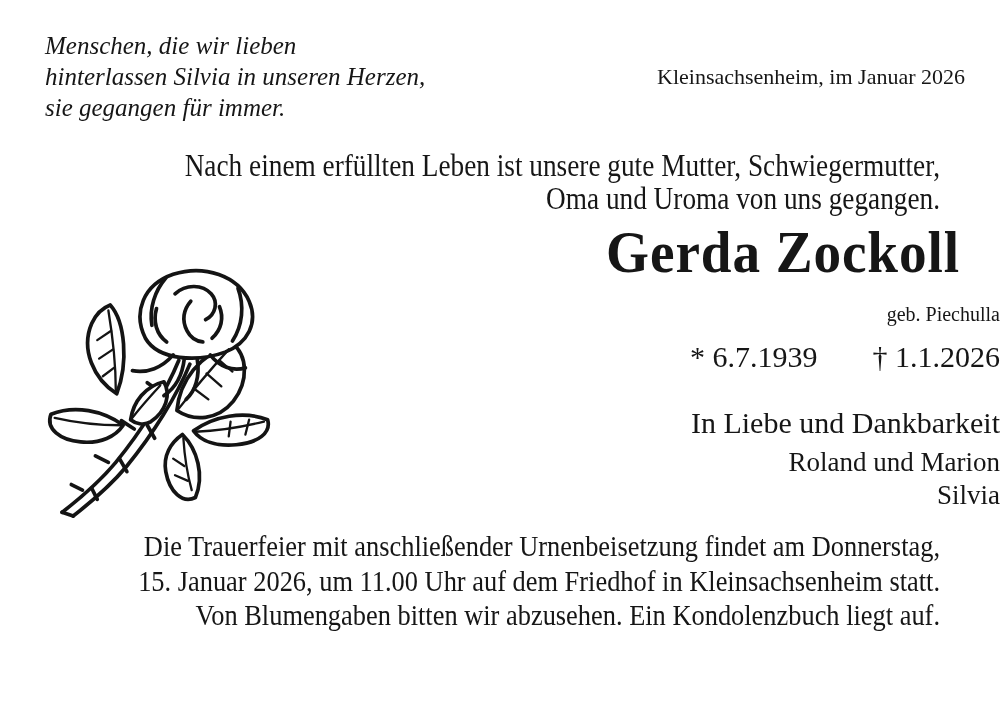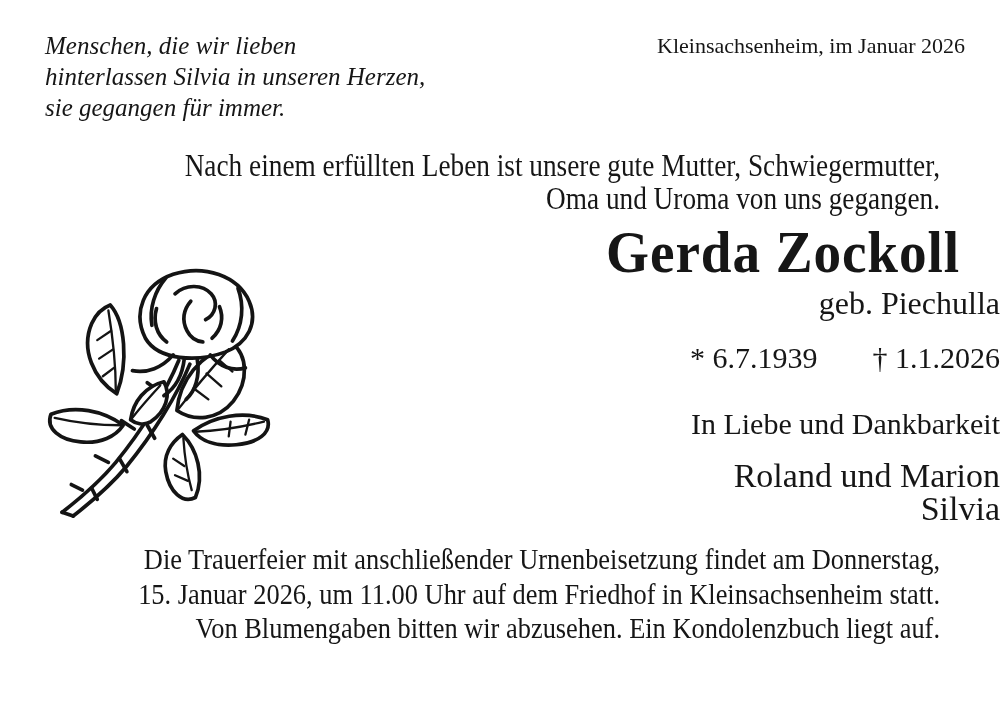--- a/index.html
+++ b/index.html
@@ -9,21 +9,21 @@
     height: 703px;
     background: #ffffff;
     color: #161616;
     font-family: "Liberation Serif", serif;
     overflow: hidden;
   }
   
   .header {
     display: flex;
     justify-content: space-between;
-    align-items: flex-start;
+    align-items: center;
     padding: 30px 35px 0 45px;
   }
   .quote { font-style: italic; font-size: 25px; line-height: 31px; }
   .quote div { white-space: nowrap; }
   .dateline { font-size: 22px; line-height: 31px; white-space: nowrap; }
 
   .center-col { text-align: right; }
 
   .intro {
     margin-top: 26px;
@@ -37,25 +37,25 @@
   .deceased-name {
     margin: 6px 0 0 0;
     font-size: 60px;
     line-height: 62px;
     font-weight: bold;
     letter-spacing: 1px;
     transform: scaleX(0.92);
     transform-origin: 50% 50%;
     white-space: nowrap;
   }
-  .maiden { margin-top: 4px; font-size: 32px; line-height: 32px; }
-  .dates { margin-top: 22px; font-size: 30px; line-height: 34px; }
+  .maiden { margin-top: 15px; font-size: 20px; line-height: 32px; }
+  .dates { margin-top: 10px; font-size: 30px; line-height: 34px; }
   .dates .birth { margin-right: 55px; }
   .farewell { margin-top: 32px; font-size: 30px; line-height: 34px; }
-  .mourners { margin-top: 18px; font-size: 34px; line-height: 33px; }
+  .mourners { margin-top: 6px; font-size: 27px; line-height: 33px; }
 
   .funeral {
     margin-top: 17px;
     font-size: 30px;
     line-height: 34.5px;
     transform: scaleX(0.88);
     transform-origin: 50% 50%;
   }
   .funeral div { white-space: nowrap; }
 

